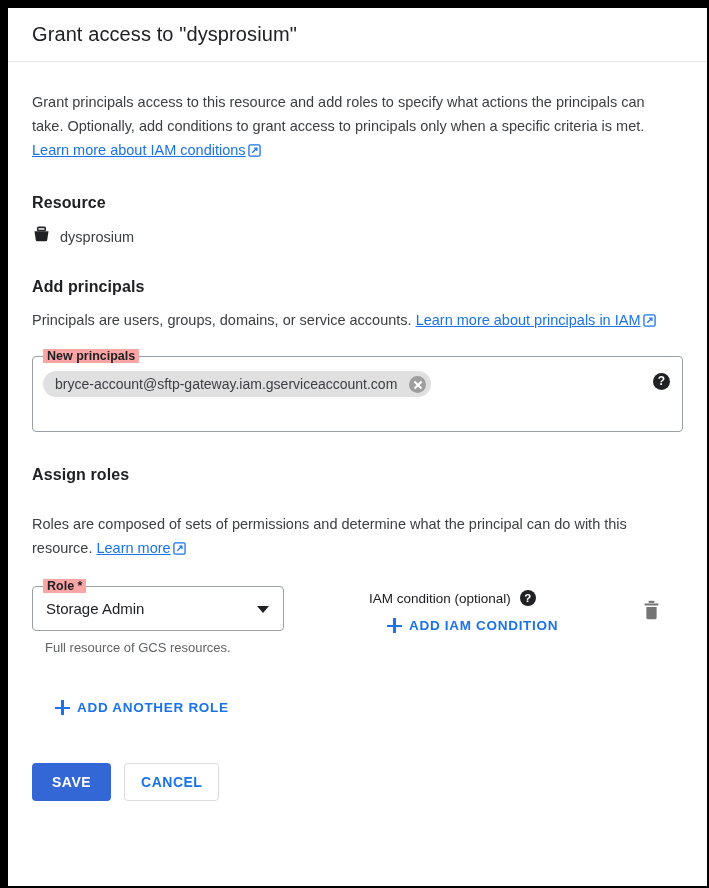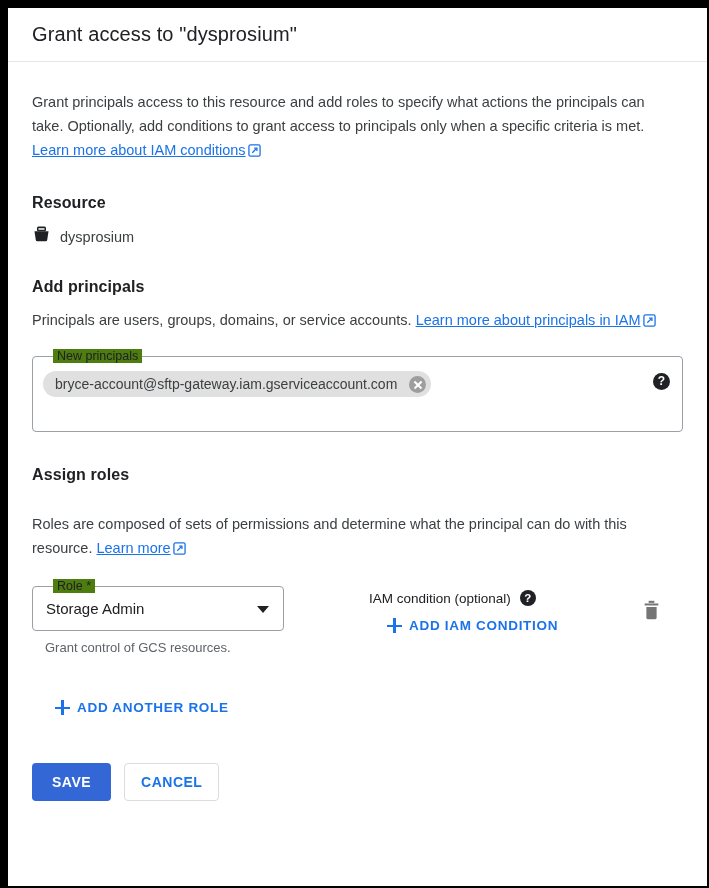--- a/index.html
+++ b/index.html
@@ -97,26 +97,27 @@
     border-radius: 4px;
     height: 76px;
     padding: 12px 12px 0 10px;
     display: flex;
     align-items: flex-start;
     justify-content: space-between;
   }
   .field-legend {
     position: absolute;
     top: -8px;
-    left: 20px;
-    background: #4d7c0f;
+    left: 10px;
+    background: #fca5a5;
     padding: 0 4px;
     font-size: 12.5px;
     color: #202124;
     line-height: 14px;
+    font-weight: bold;
   }
   .chips {
     display: flex;
     flex-wrap: wrap;
     gap: 6px;
     padding-top: 2px;
   }
   .chip {
     display: inline-flex;
     align-items: center;
@@ -350,21 +351,21 @@
     </p>
 
     <div class="roles-row">
 
       <div class="role-col">
         <div class="select-outlined">
           <span class="field-legend">Role *</span>
           <span>Storage Admin</span>
           <span class="select-arrow"></span>
         </div>
-        <div class="helper-text">Grant control of GCS resources.</div>
+        <div class="helper-text">Full resource of GCS resources.</div>
       </div>
 
       <div class="cond-col">
         <div class="cond-label-row">
           <span>IAM condition (optional)</span>
           <span class="cond-help">?</span>
         </div>
         <div class="cond-btn-wrap">
           <button class="text-btn">
             <span class="plus"></span>

